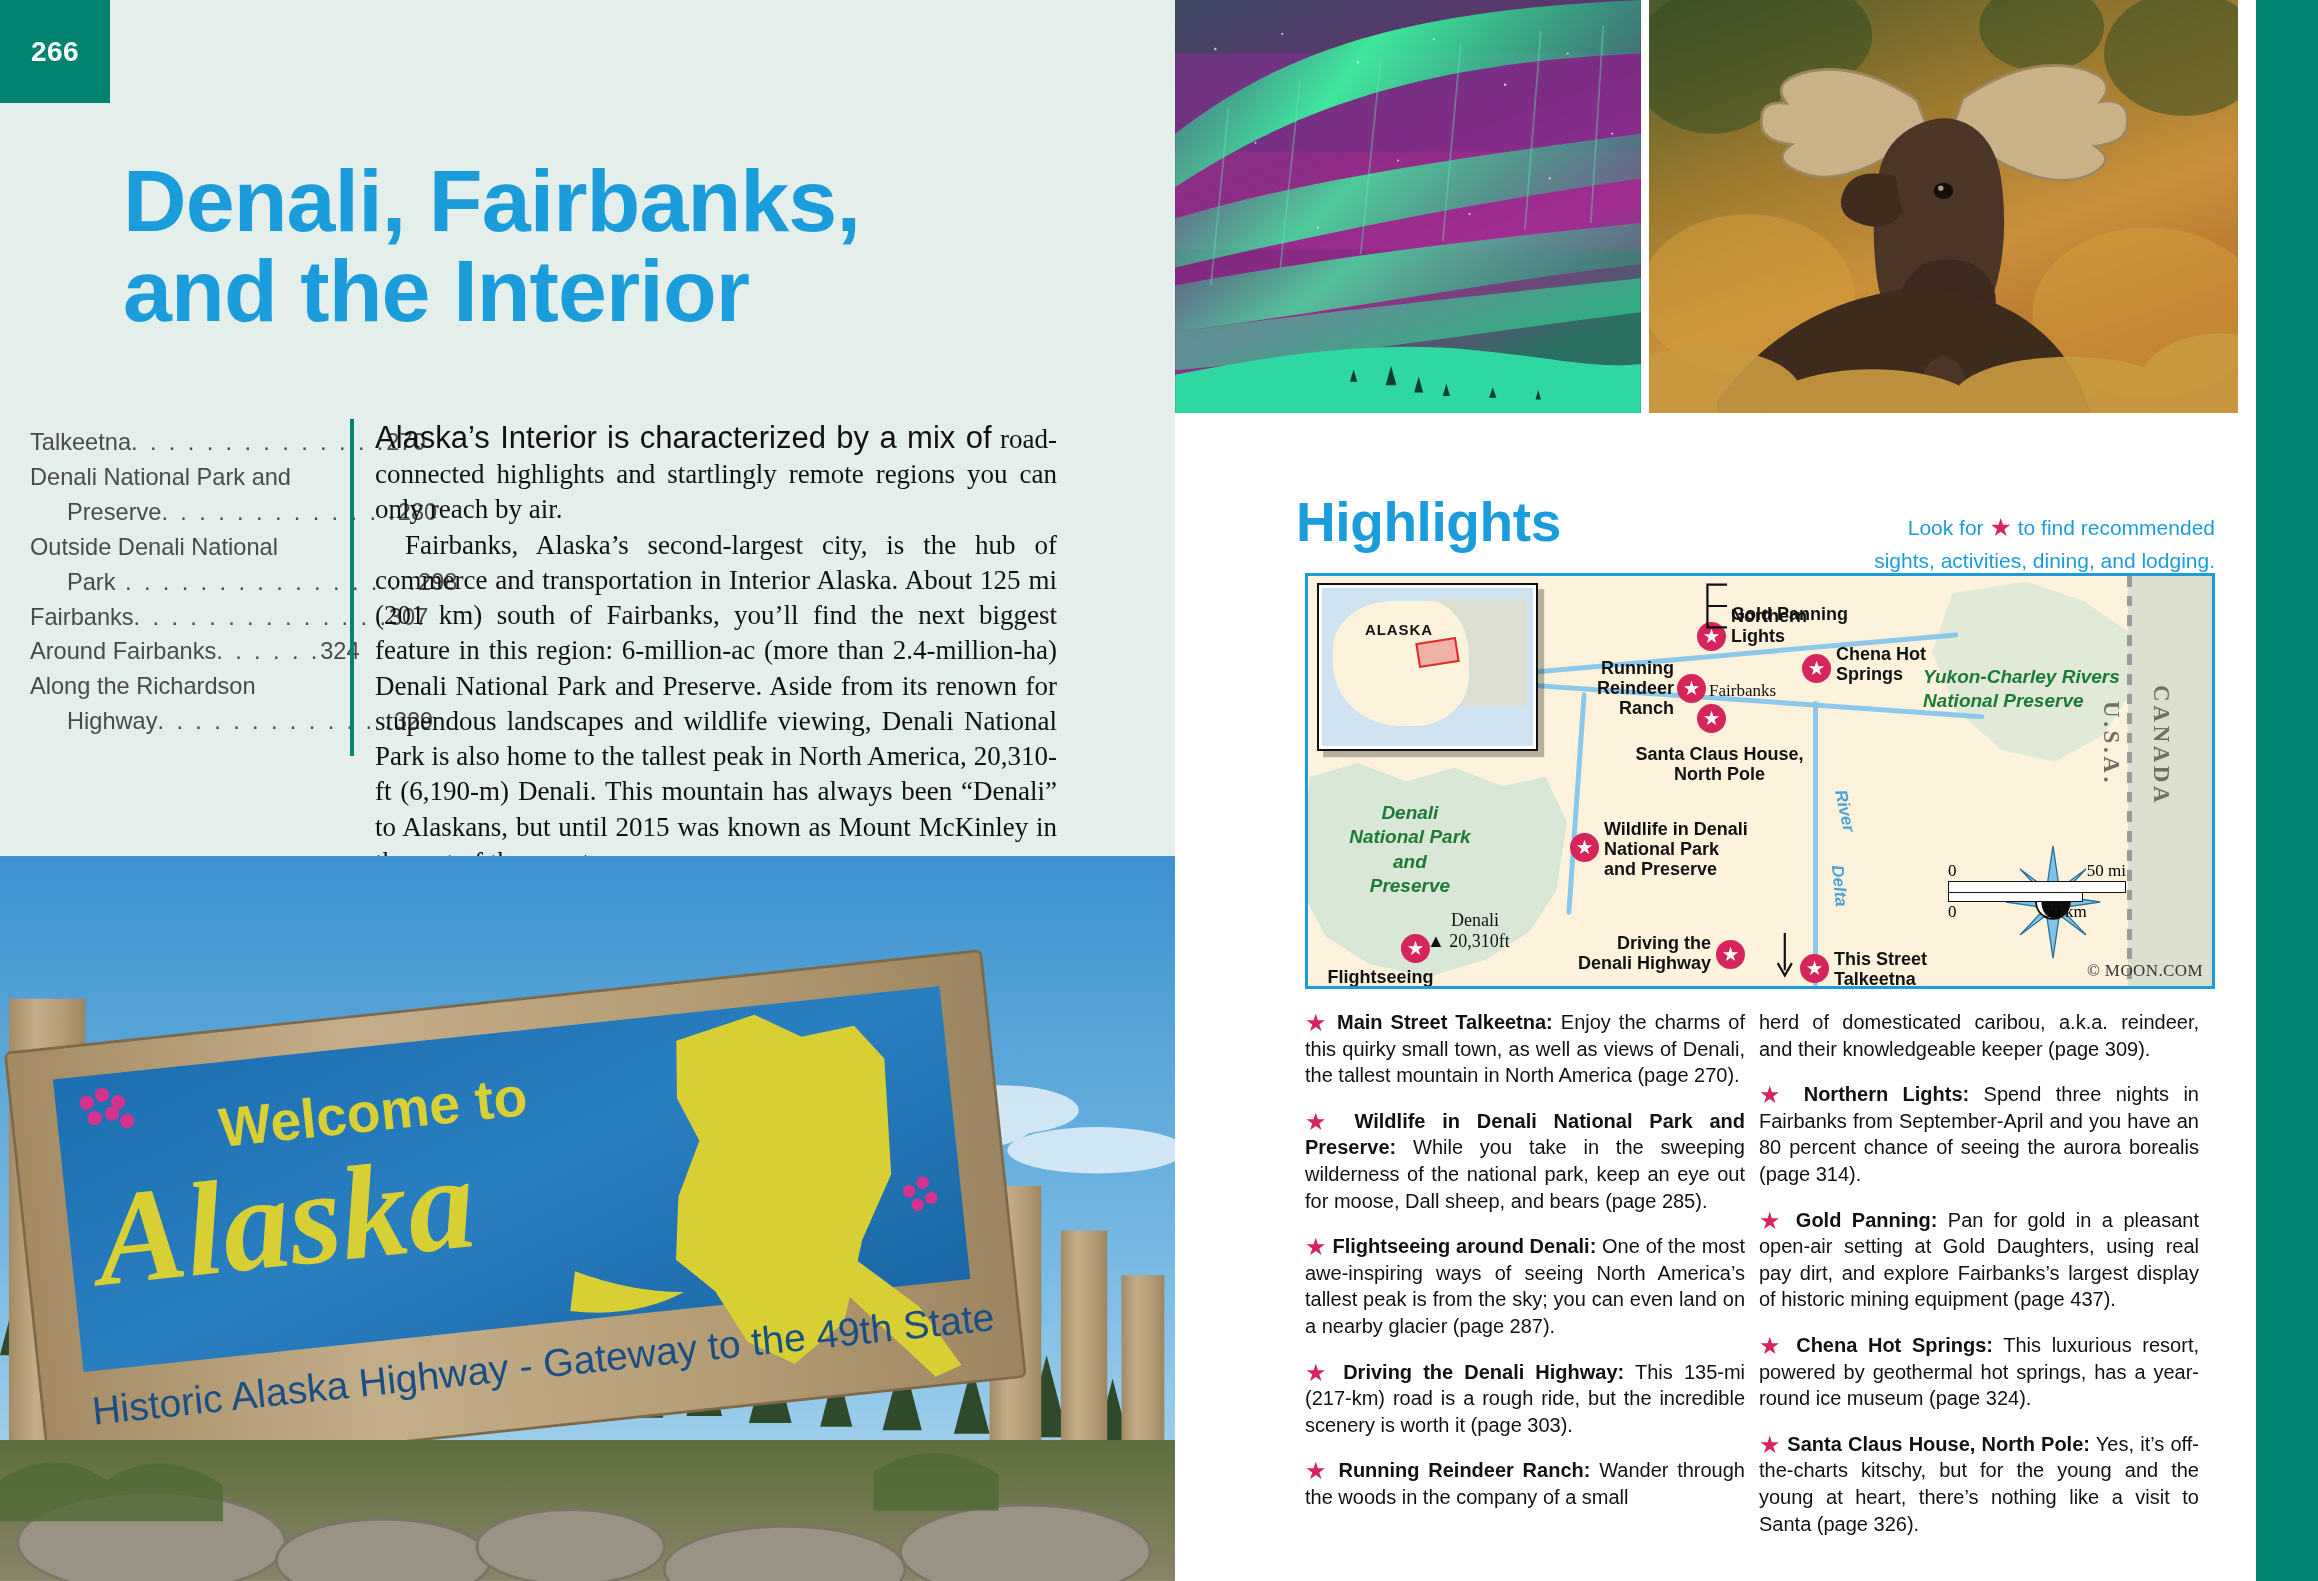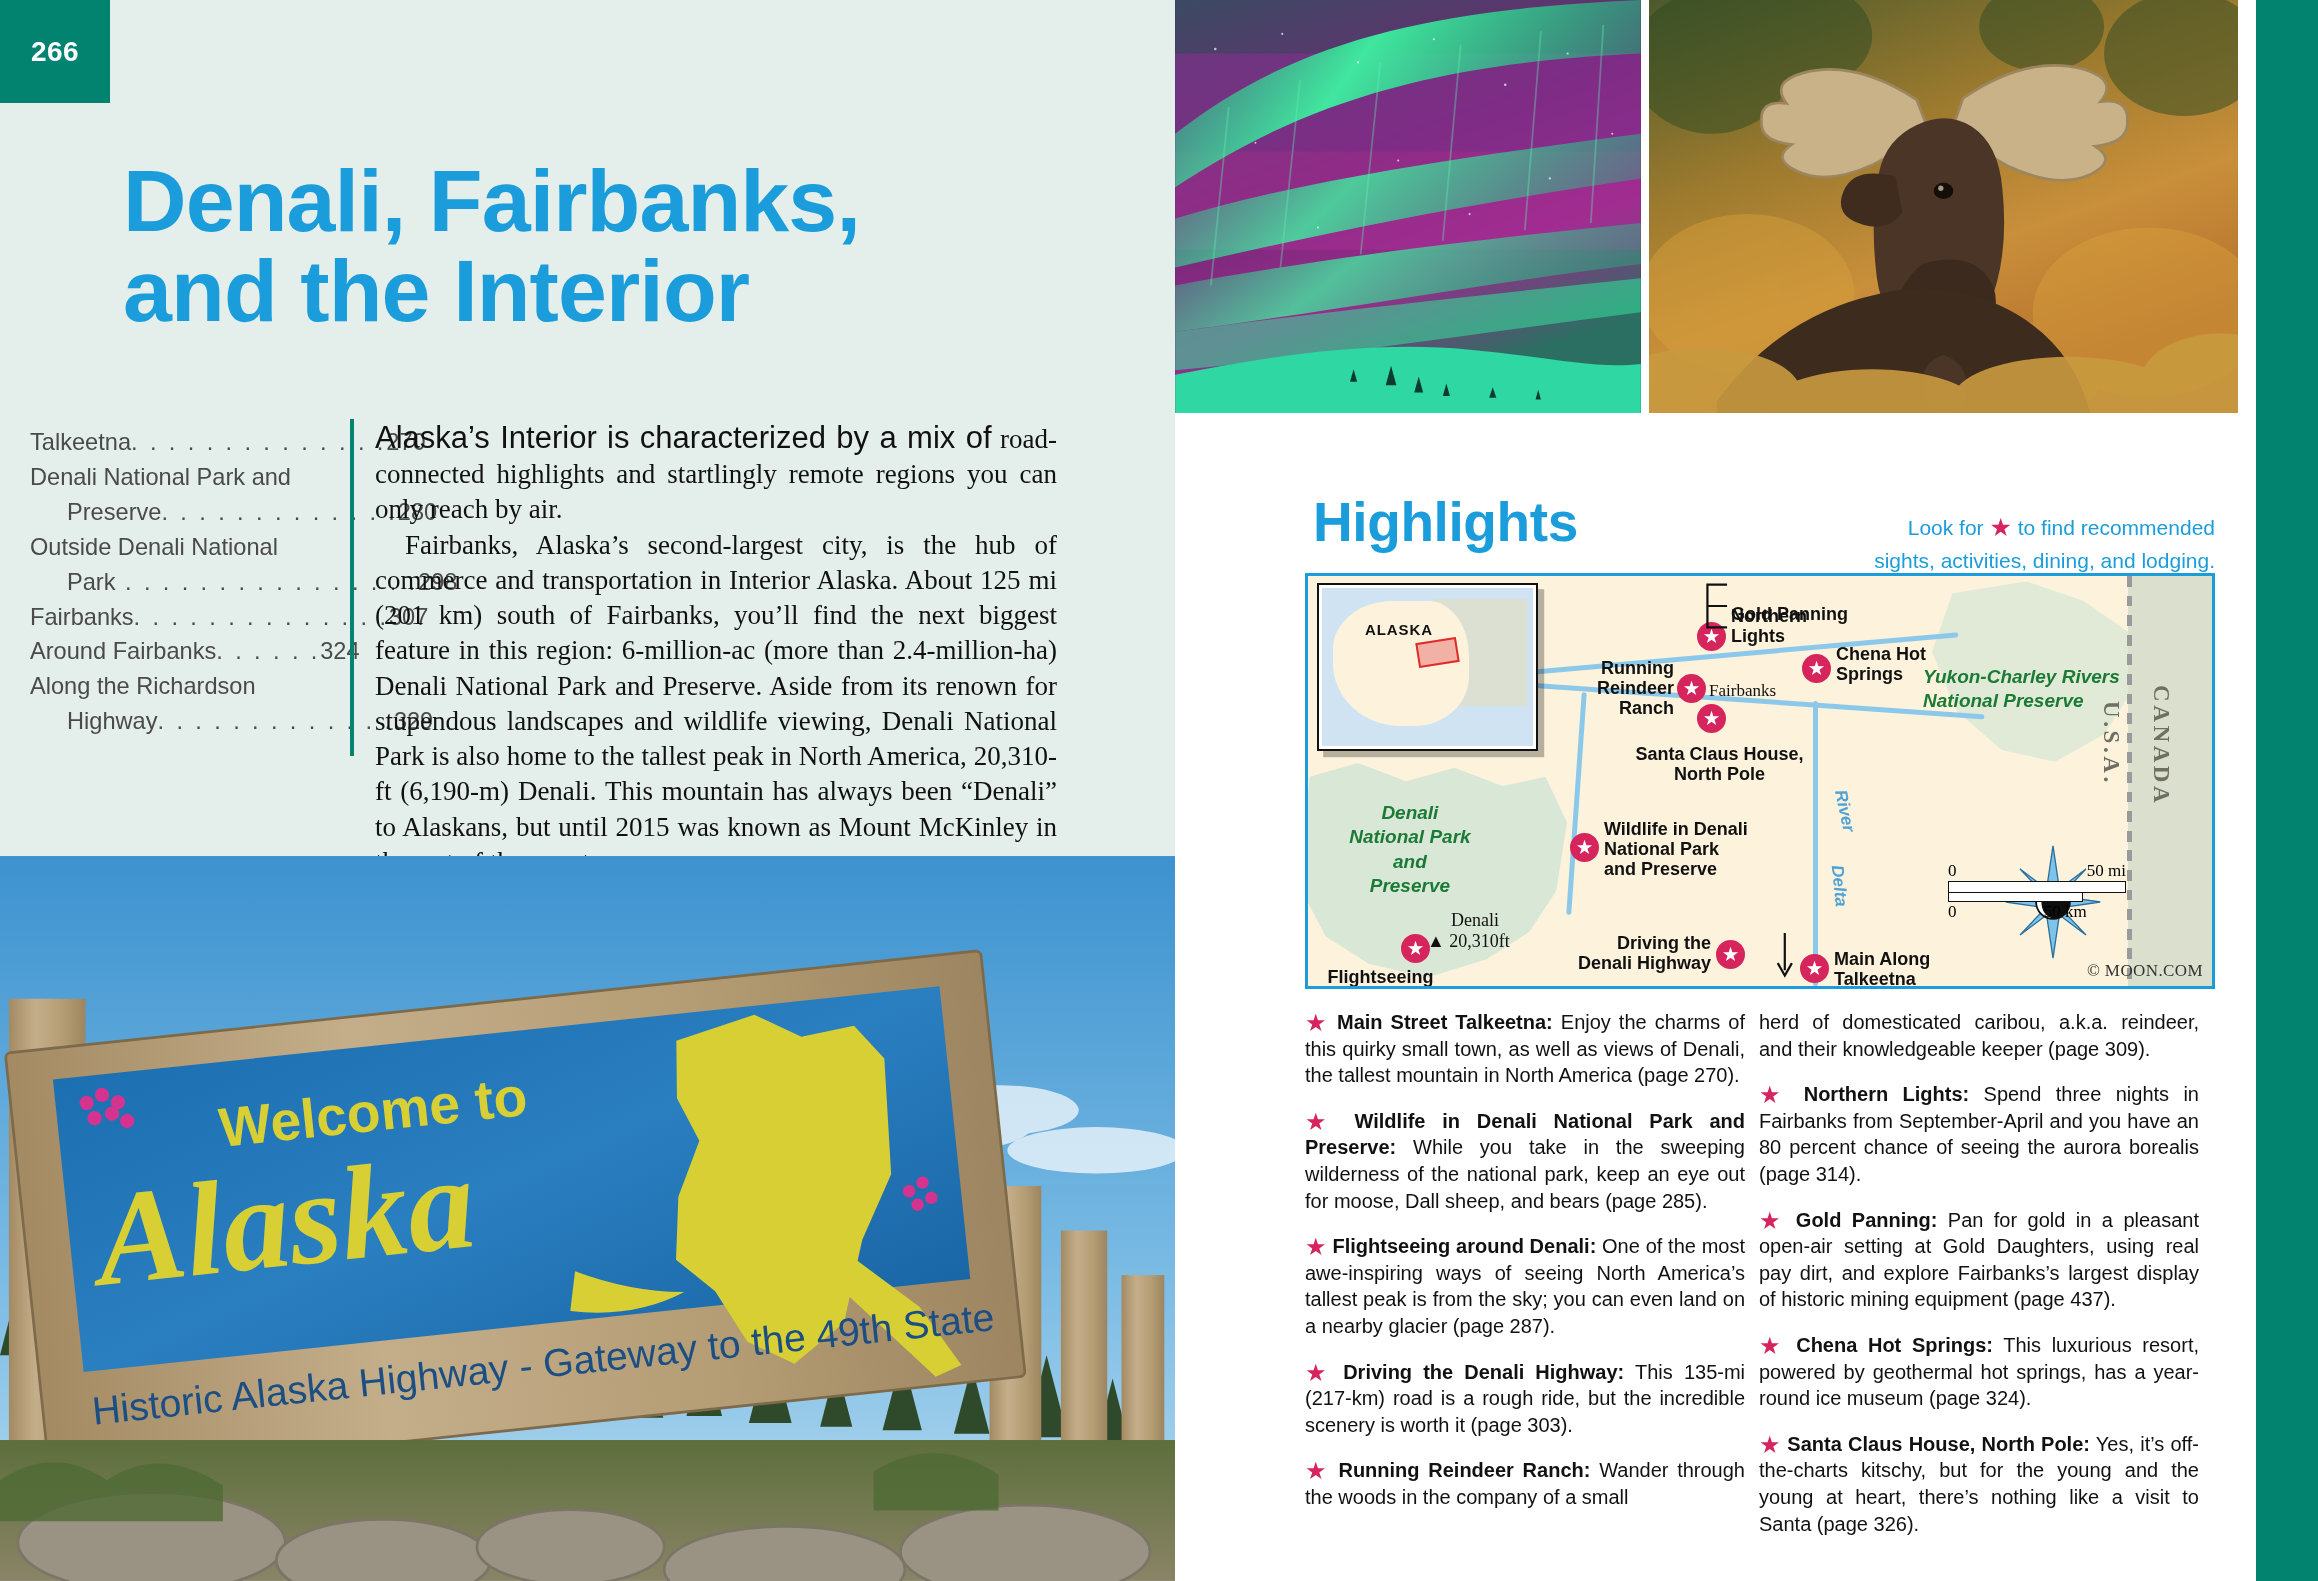--- a/index.html
+++ b/index.html
@@ -34,21 +34,21 @@
   
   #sign-photo { position:absolute; left:0px; top:856px; width:1175px; height:725px; overflow:hidden; background:#6fb7e0; }
 
   
   #right-page { position:absolute; left:1175px; top:0; width:1143px; height:1581px; background:#fff; }
   #green-edge { position:absolute; right:0; top:0; width:62px; height:1581px; background:#018370; }
 
   #photo-aurora { position:absolute; left:0px; top:0px; width:466px; height:413px; overflow:hidden; background:#1d3a46; }
   #photo-moose  { position:absolute; left:474px; top:0px; width:589px; height:413px; overflow:hidden; background:#8d6f3a; }
 
-  #highlights-title { position:absolute; left:138px; top:490px; color:#1b9ddb; font-size:55px; font-weight:bold; letter-spacing:-0.4px; }
+  #highlights-title { position:absolute; left:121px; top:490px; color:#1b9ddb; font-size:55px; font-weight:bold; letter-spacing:-0.4px; }
   #lookfor { position:absolute; left:624px; top:510px; width:416px; text-align:right;
       color:#1b9ddb; font-size:21px; line-height:1.42; }
   #lookfor .starmark { color:#d6245c; font-size:25px; vertical-align:-0.9px; }
 
   
   #map-frame { position:absolute; left:130px; top:573px; width:910px; height:416px;
       border:3.6px solid #1b9ddb; background:#fdf3dc; overflow:hidden; }
   .parkzone { position:absolute; background:#d9e7d6; }
   .canada-zone { position:absolute; background:#dbdfcd; }
   .river { position:absolute; background:#8cc8ea; }
@@ -462,21 +462,21 @@
       </div>
       <div class="mlabel" style="left:19.6px;top:391px;">
         <span>Flightseeing</span><br>
         <span>around Denali</span>
       </div>
       <div class="mlabel" style="left:264px;top:357px;text-align:right;width:139px;">
         <span>Driving the</span><br>
         <span>Denali Highway</span>
       </div>
       <div class="mlabel" style="left:526px;top:373px;">
-        <span>Main Along</span><br>
+        <span>This Street</span><br>
         <span>Talkeetna</span>
       </div>
       <svg style="position:absolute;left:467px;top:357px;" width="19.6" height="46" viewBox="0 0 22 52">
         <path d="M11 0 L11 42 M3 34 L11 48 L19 34" stroke="#111" stroke-width="2.5" fill="none"></path>
       </svg>
 
       <div id="moon-credit">© MOON.COM</div>
     </div>
 
     <div id="hl-cols">

